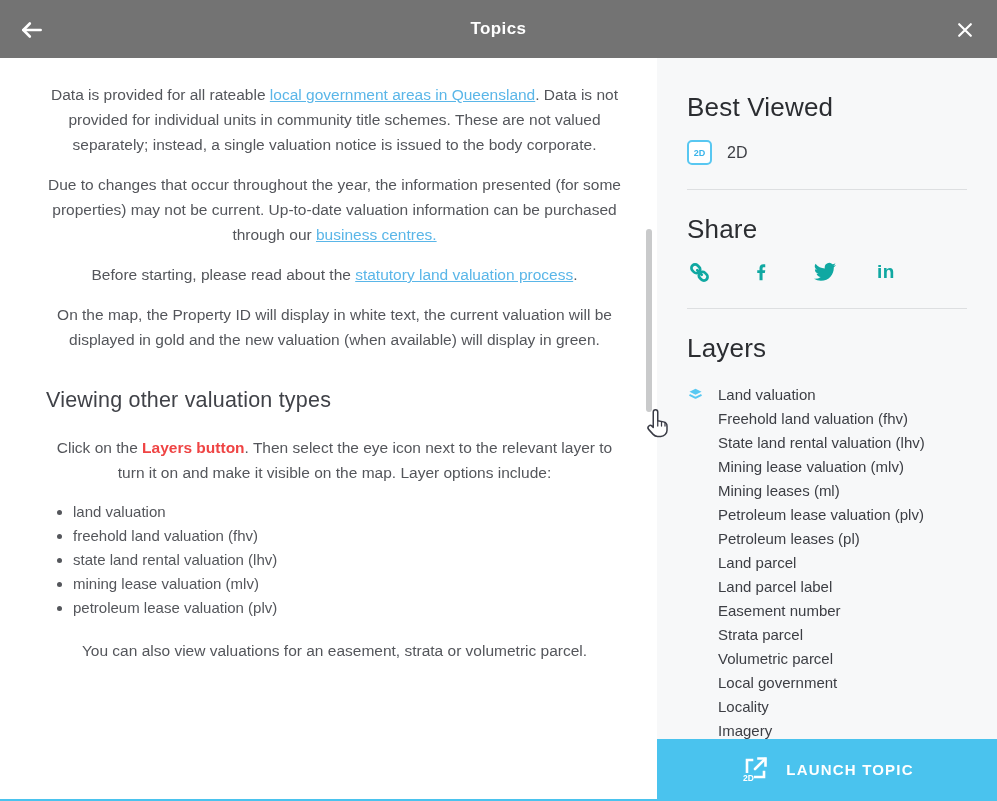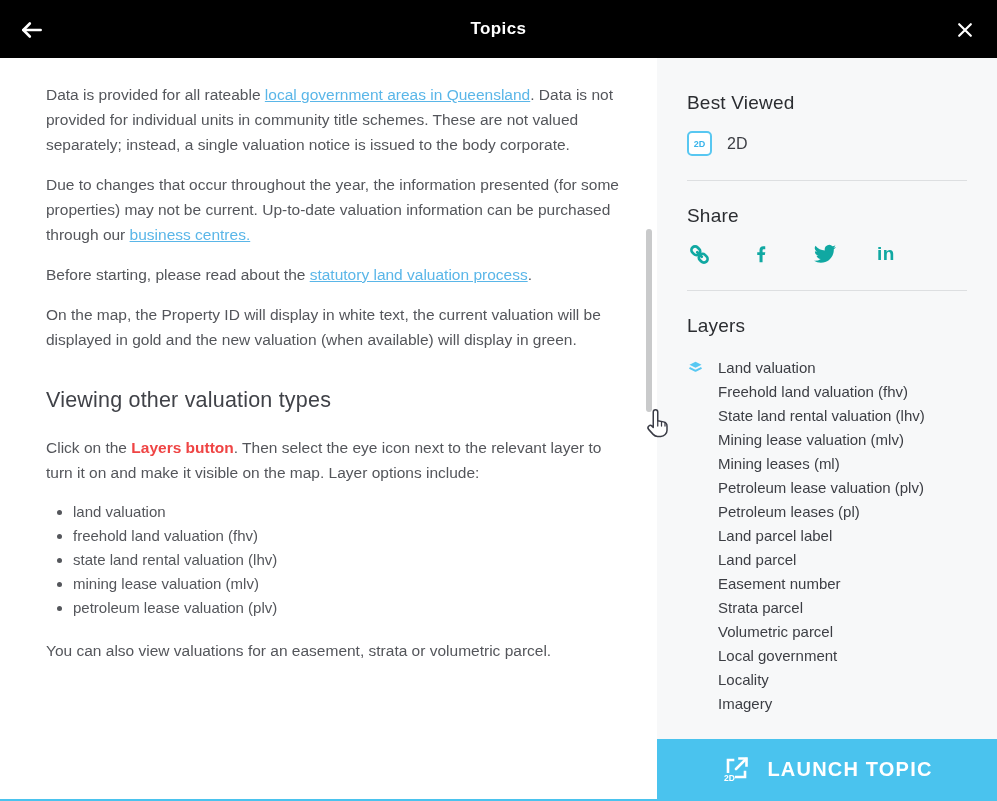--- a/index.html
+++ b/index.html
@@ -4,35 +4,35 @@
 <style>
   * { margin:0; padding:0; box-sizing:border-box; }
   html,body { width:997px; height:801px; overflow:hidden; background:#e9e9e9; }
   body { font-family:"Liberation Sans", sans-serif; }
 
   .modal { position:relative; width:997px; height:801px; background:#ffffff; overflow:hidden; }
 
   
   .header {
     position:absolute; top:0; left:0; right:0; height:58px;
-    background:#000000; display:flex; align-items:center; justify-content:center;
+    background:#737373; display:flex; align-items:center; justify-content:center;
   }
   .header-title { color:#ffffff; font-size:17px; font-weight:bold; letter-spacing:0.4px; }
   .back-btn { position:absolute; left:16px; top:14px; width:32px; height:32px;
     display:flex; align-items:center; justify-content:center; cursor:pointer; }
   .close-btn { position:absolute; right:16px; top:14px; width:32px; height:32px;
     display:flex; align-items:center; justify-content:center; cursor:pointer; }
 
   
   .content {
     position:absolute; top:58px; left:0; width:657px; bottom:2px;
     background:#ffffff; padding:24px 34px 0 32px; overflow:hidden;
   }
   .content p.para {
-    font-size:15.5px; line-height:25px; color:#54565b; margin:0 0 15px 14px;
+    font-size:15.5px; line-height:25px; color:#54565b; margin:0 0 15px 14px;text-align:center;
   }
   .content a.link { color:#5ab6e8; text-decoration:underline; cursor:pointer; }
   .content strong { font-weight:bold; color:#ef4444; }
   .content h2.section-heading {
     font-size:21.5px; font-weight:500; color:#404248;
     margin:36px 0 22px 14px; letter-spacing:0.2px;
   }
   .content ul.bullets { margin:8px 0 18px 0; padding-left:41px; }
   .content ul.bullets li {
     font-size:15px; line-height:24px; color:#54565b; list-style:disc;
@@ -45,21 +45,21 @@
   }
 
   
   .cursor { position:absolute; left:643px; top:405px; width:30px; height:36px; pointer-events:none; z-index:50; }
 
   
   .sidebar {
     position:absolute; top:58px; left:657px; right:0; bottom:0;
     background:#f7f8f9; padding:34px 30px 0 30px;
   }
-  .side-heading { font-size:19px; font-weight:500; color:#2b2d31; letter-spacing:0.2px; }
+  .side-heading { font-size:26px; font-weight:500; color:#2b2d31; letter-spacing:0.2px; }
 
   .bv-row { display:flex; align-items:center; margin-top:17px; }
   .badge-2d {
     width:25px; height:25px; border:2px solid #58c7f1; border-radius:5px;
     display:flex; align-items:center; justify-content:center;
     color:#3ab4ea; font-size:9px; font-weight:bold; background:#ffffff;
   }
   .bv-label { margin-left:15px; font-size:16px; color:#3c3e44; }
 
   .divider { height:1px; background:#dddfe1; margin:24px 0 24px 0; }
@@ -72,21 +72,21 @@
   .layer-item { display:flex; align-items:center; height:24px; cursor:pointer; }
   .layer-icon { width:22px; height:16px; margin-right:9px; display:flex; align-items:center; }
   .layer-label { font-size:15px; color:#3c3e44; }
 
   
   .launch-btn {
     position:absolute; left:657px; right:0; bottom:2px; height:60px;
     background:#4ac3ee; display:flex; align-items:center; justify-content:center;
     cursor:pointer; gap:16px;
   }
-  .launch-label { color:#ffffff; font-size:20px; font-weight:bold; letter-spacing:1.2px; }
+  .launch-label { color:#ffffff; font-size:15px; font-weight:bold; letter-spacing:1.2px; }
 
   .bottom-strip { position:absolute; left:0; right:0; bottom:0; height:2px; background:#4ac3ee; }
 </style>
 </head>
 <body>
 
 <div class="modal">
 
   <div class="header">
     <div class="back-btn">
@@ -236,31 +236,31 @@
           <span class="layer-label">Petroleum leases (pl)</span>
         </div>
 
         <div class="layer-item">
           <span class="layer-icon" style="visibility: hidden;">
             <svg width="17" height="16" viewBox="0 0 24 24" fill="none">
               <path d="M12 4l9 4.6L12 13 3 8.6z" fill="#58c8f2"></path>
               <path d="M3 13.2l9 4.6 9-4.6" stroke="#58c8f2" stroke-width="3" stroke-linejoin="round"></path>
             </svg>
           </span>
+          <span class="layer-label">Land parcel</span>
+        </div>
+
+        <div class="layer-item">
+          <span class="layer-icon" style="visibility: hidden;">
+            <svg width="17" height="16" viewBox="0 0 24 24" fill="none">
+              <path d="M12 4l9 4.6L12 13 3 8.6z" fill="#58c8f2"></path>
+              <path d="M3 13.2l9 4.6 9-4.6" stroke="#58c8f2" stroke-width="3" stroke-linejoin="round"></path>
+            </svg>
+          </span>
           <span class="layer-label">Land parcel label</span>
-        </div>
-
-        <div class="layer-item">
-          <span class="layer-icon" style="visibility: hidden;">
-            <svg width="17" height="16" viewBox="0 0 24 24" fill="none">
-              <path d="M12 4l9 4.6L12 13 3 8.6z" fill="#58c8f2"></path>
-              <path d="M3 13.2l9 4.6 9-4.6" stroke="#58c8f2" stroke-width="3" stroke-linejoin="round"></path>
-            </svg>
-          </span>
-          <span class="layer-label">Land parcel</span>
         </div>
 
         <div class="layer-item">
           <span class="layer-icon" style="visibility: hidden;">
             <svg width="17" height="16" viewBox="0 0 24 24" fill="none">
               <path d="M12 4l9 4.6L12 13 3 8.6z" fill="#58c8f2"></path>
               <path d="M3 13.2l9 4.6 9-4.6" stroke="#58c8f2" stroke-width="3" stroke-linejoin="round"></path>
             </svg>
           </span>
           <span class="layer-label">Easement number</span>

